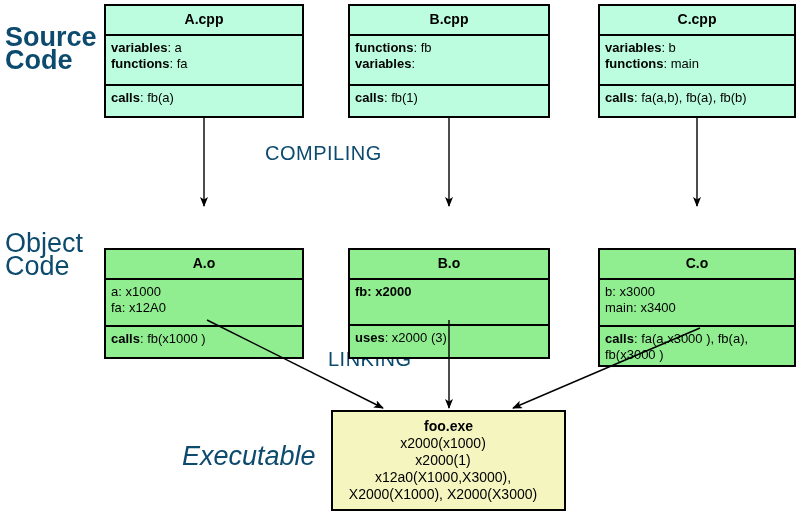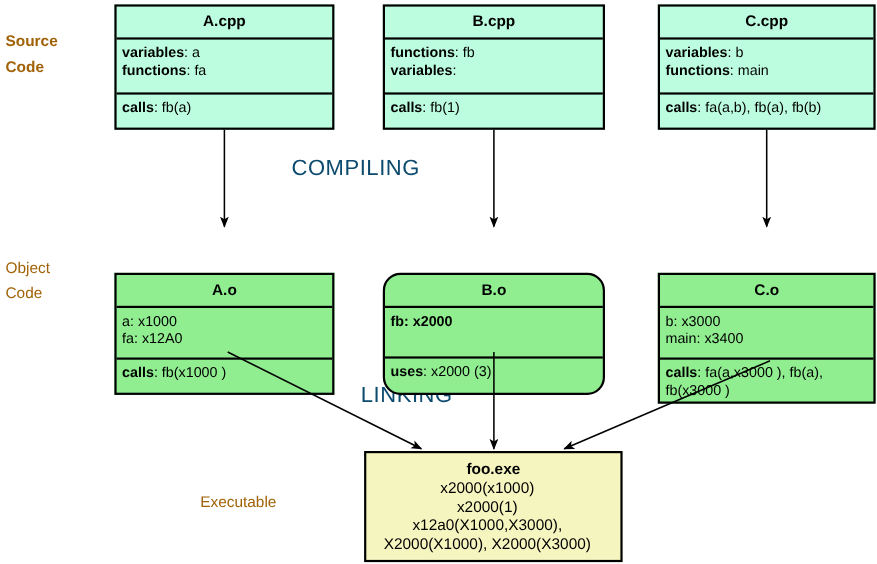--- a/index.html
+++ b/index.html
@@ -25,31 +25,31 @@
     position: absolute;
     left: 0; top: 0;
     width: 797px;
     height: 513px;
     pointer-events: none;
   }
 
   
   .stage-label {
     position: absolute;
-    font-size: 14px;
+    font-size: 27px;
     line-height: 23px;
     letter-spacing: 0px;
     white-space: pre-line;
-    color: #a16207;
+    color: #0c4a6e;
   }
   .stage-label.bold { font-weight: bold; }
 
   #label-source   { left: 5px;  top: 26px; }
   #label-object   { left: 5px;  top: 232px; }
-  #label-exec     { left: 182px; top: 445px; }
+  #label-exec     { left: 182px; top: 445px; font-style: italic; }
 
   
   .box {
     position: absolute;
     border: 2px solid #000000;
     box-sizing: border-box;
     font-size: 13px;
     line-height: 16px;
   }
   .box.src { background: #bdfddf; }
@@ -82,21 +82,21 @@
     line-height: 17px;
     white-space: pre-line;
   }
 
   
   #box-acpp { left: 104px; top: 4px;  width: 200px; height: 114px; }
   #box-bcpp { left: 348px; top: 4px;  width: 202px; height: 114px; }
   #box-ccpp { left: 598px; top: 4px;  width: 198px; height: 114px; }
 
   #box-ao   { left: 104px; top: 208px; width: 200px; height: 111px; }
-  #box-bo   { left: 348px; top: 208px; width: 202px; height: 111px; border-radius: 16px; }
+  #box-bo   { left: 348px; top: 208px; width: 202px; height: 111px; }
   #box-co   { left: 598px; top: 208px; width: 198px; height: 119px; }
 
   #box-fooexe { left: 331px; top: 410px; width: 235px; height: 101px; }
 
   
   #box-acpp .box-title, #box-bcpp .box-title, #box-ccpp .box-title { height: 30px; }
   #box-acpp .sec-vars,  #box-bcpp .sec-vars,  #box-ccpp .sec-vars  { height: 48px; }
 
   #box-ao .box-title, #box-bo .box-title, #box-co .box-title { height: 30px; }
   #box-ao .sec-vars, #box-bo .sec-vars, #box-co .sec-vars { height: 45px; }

